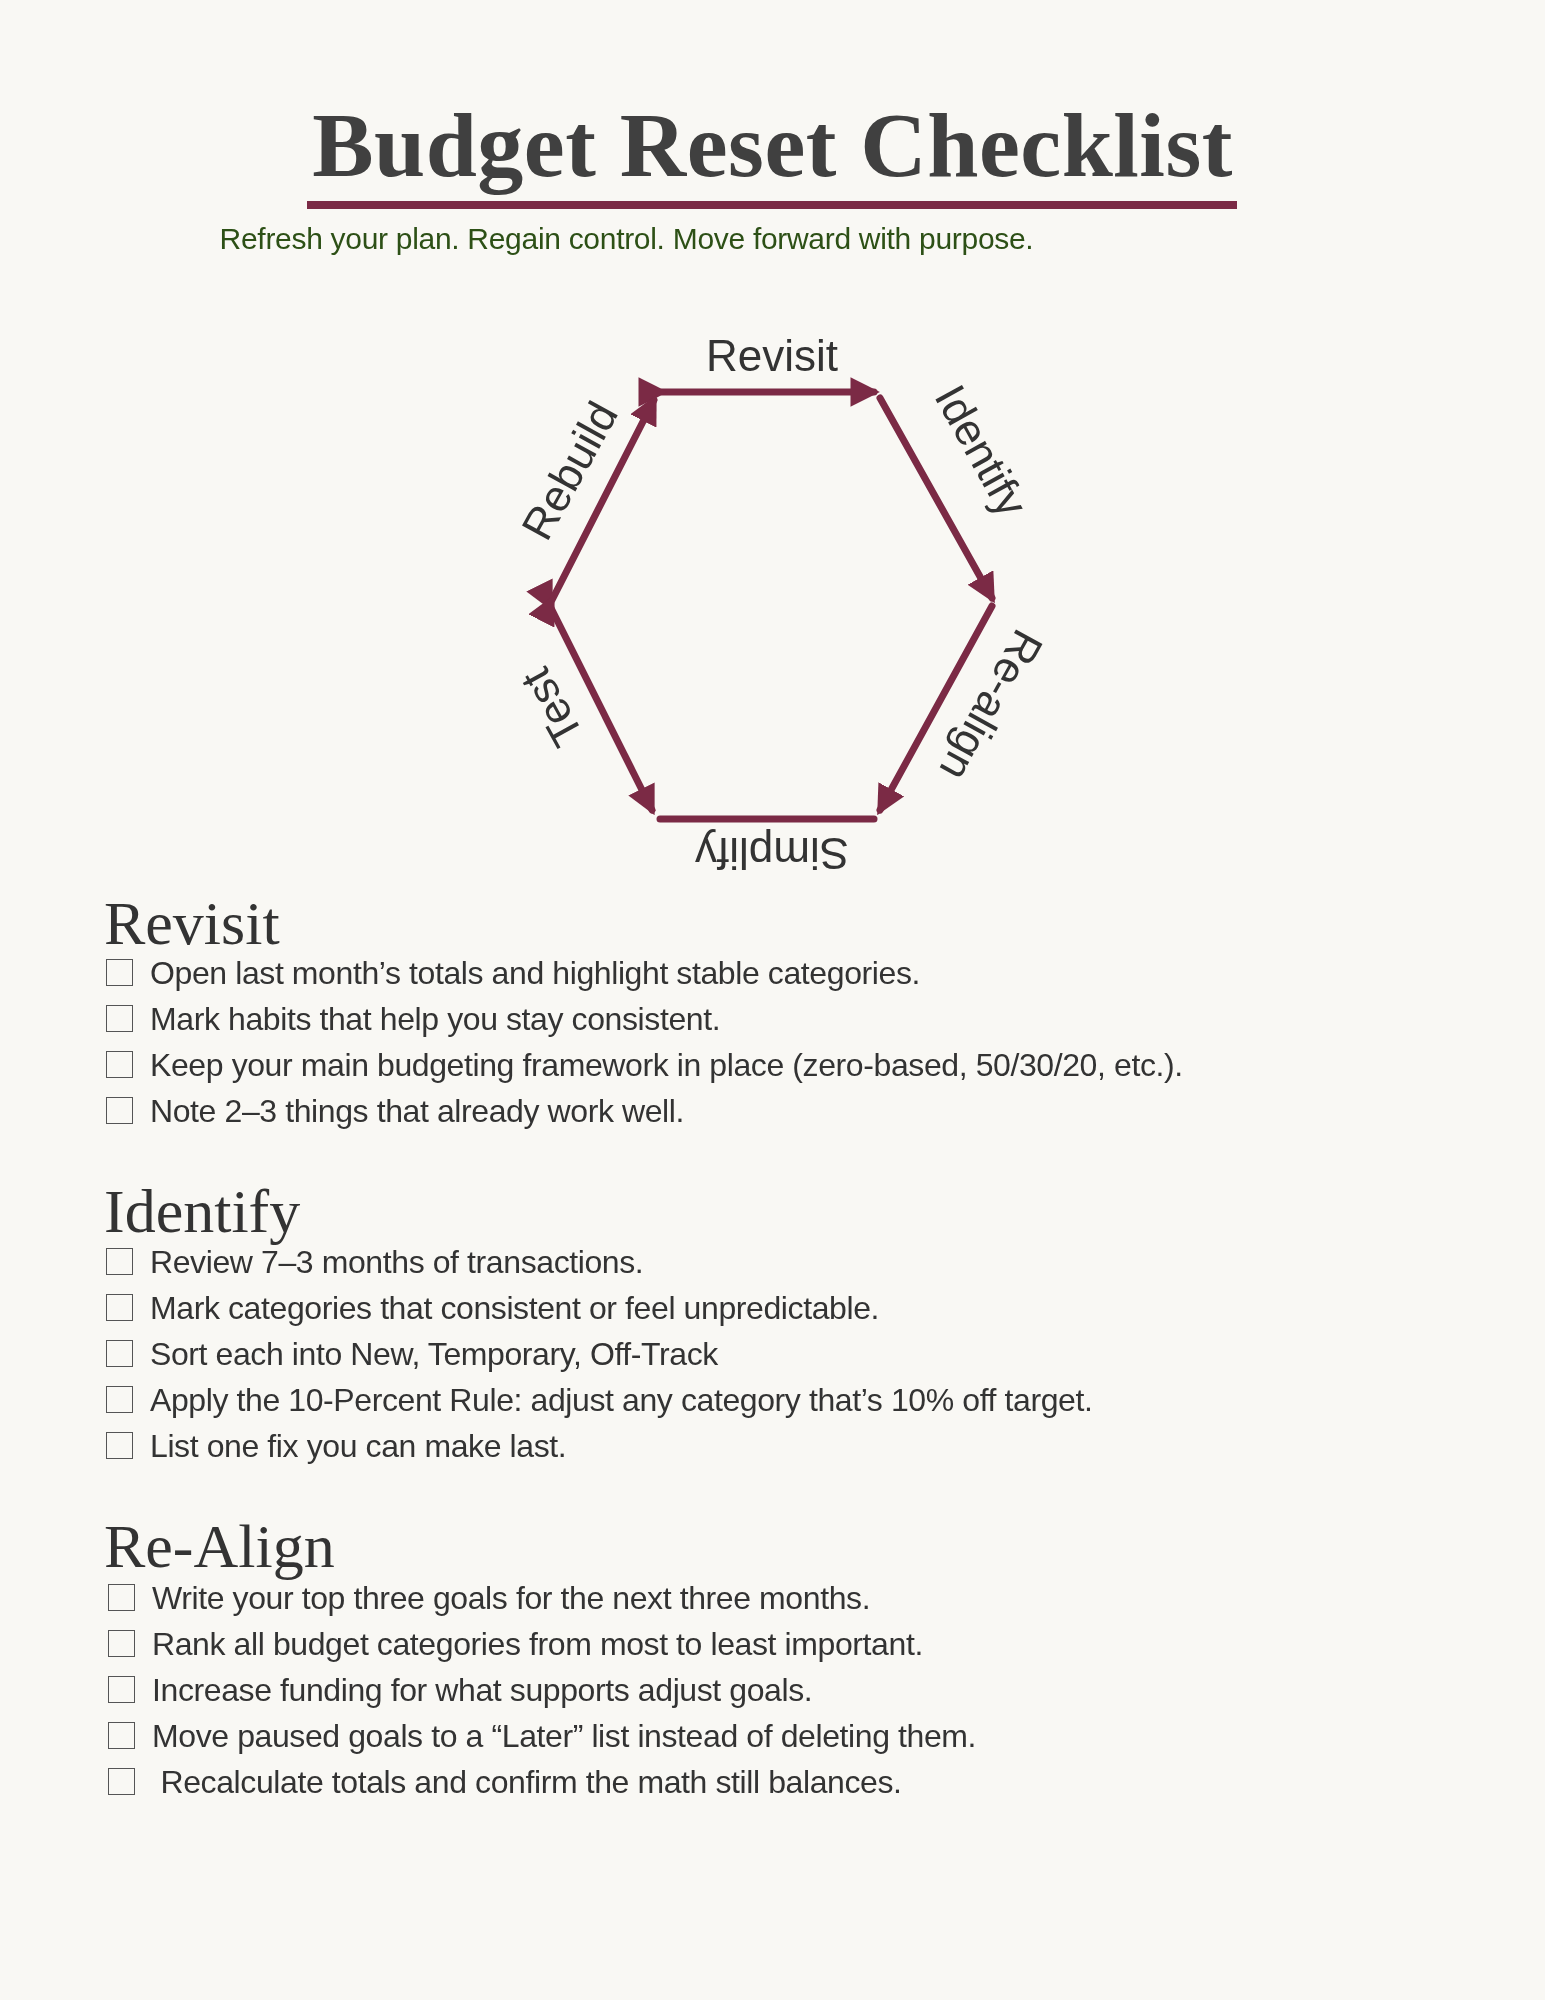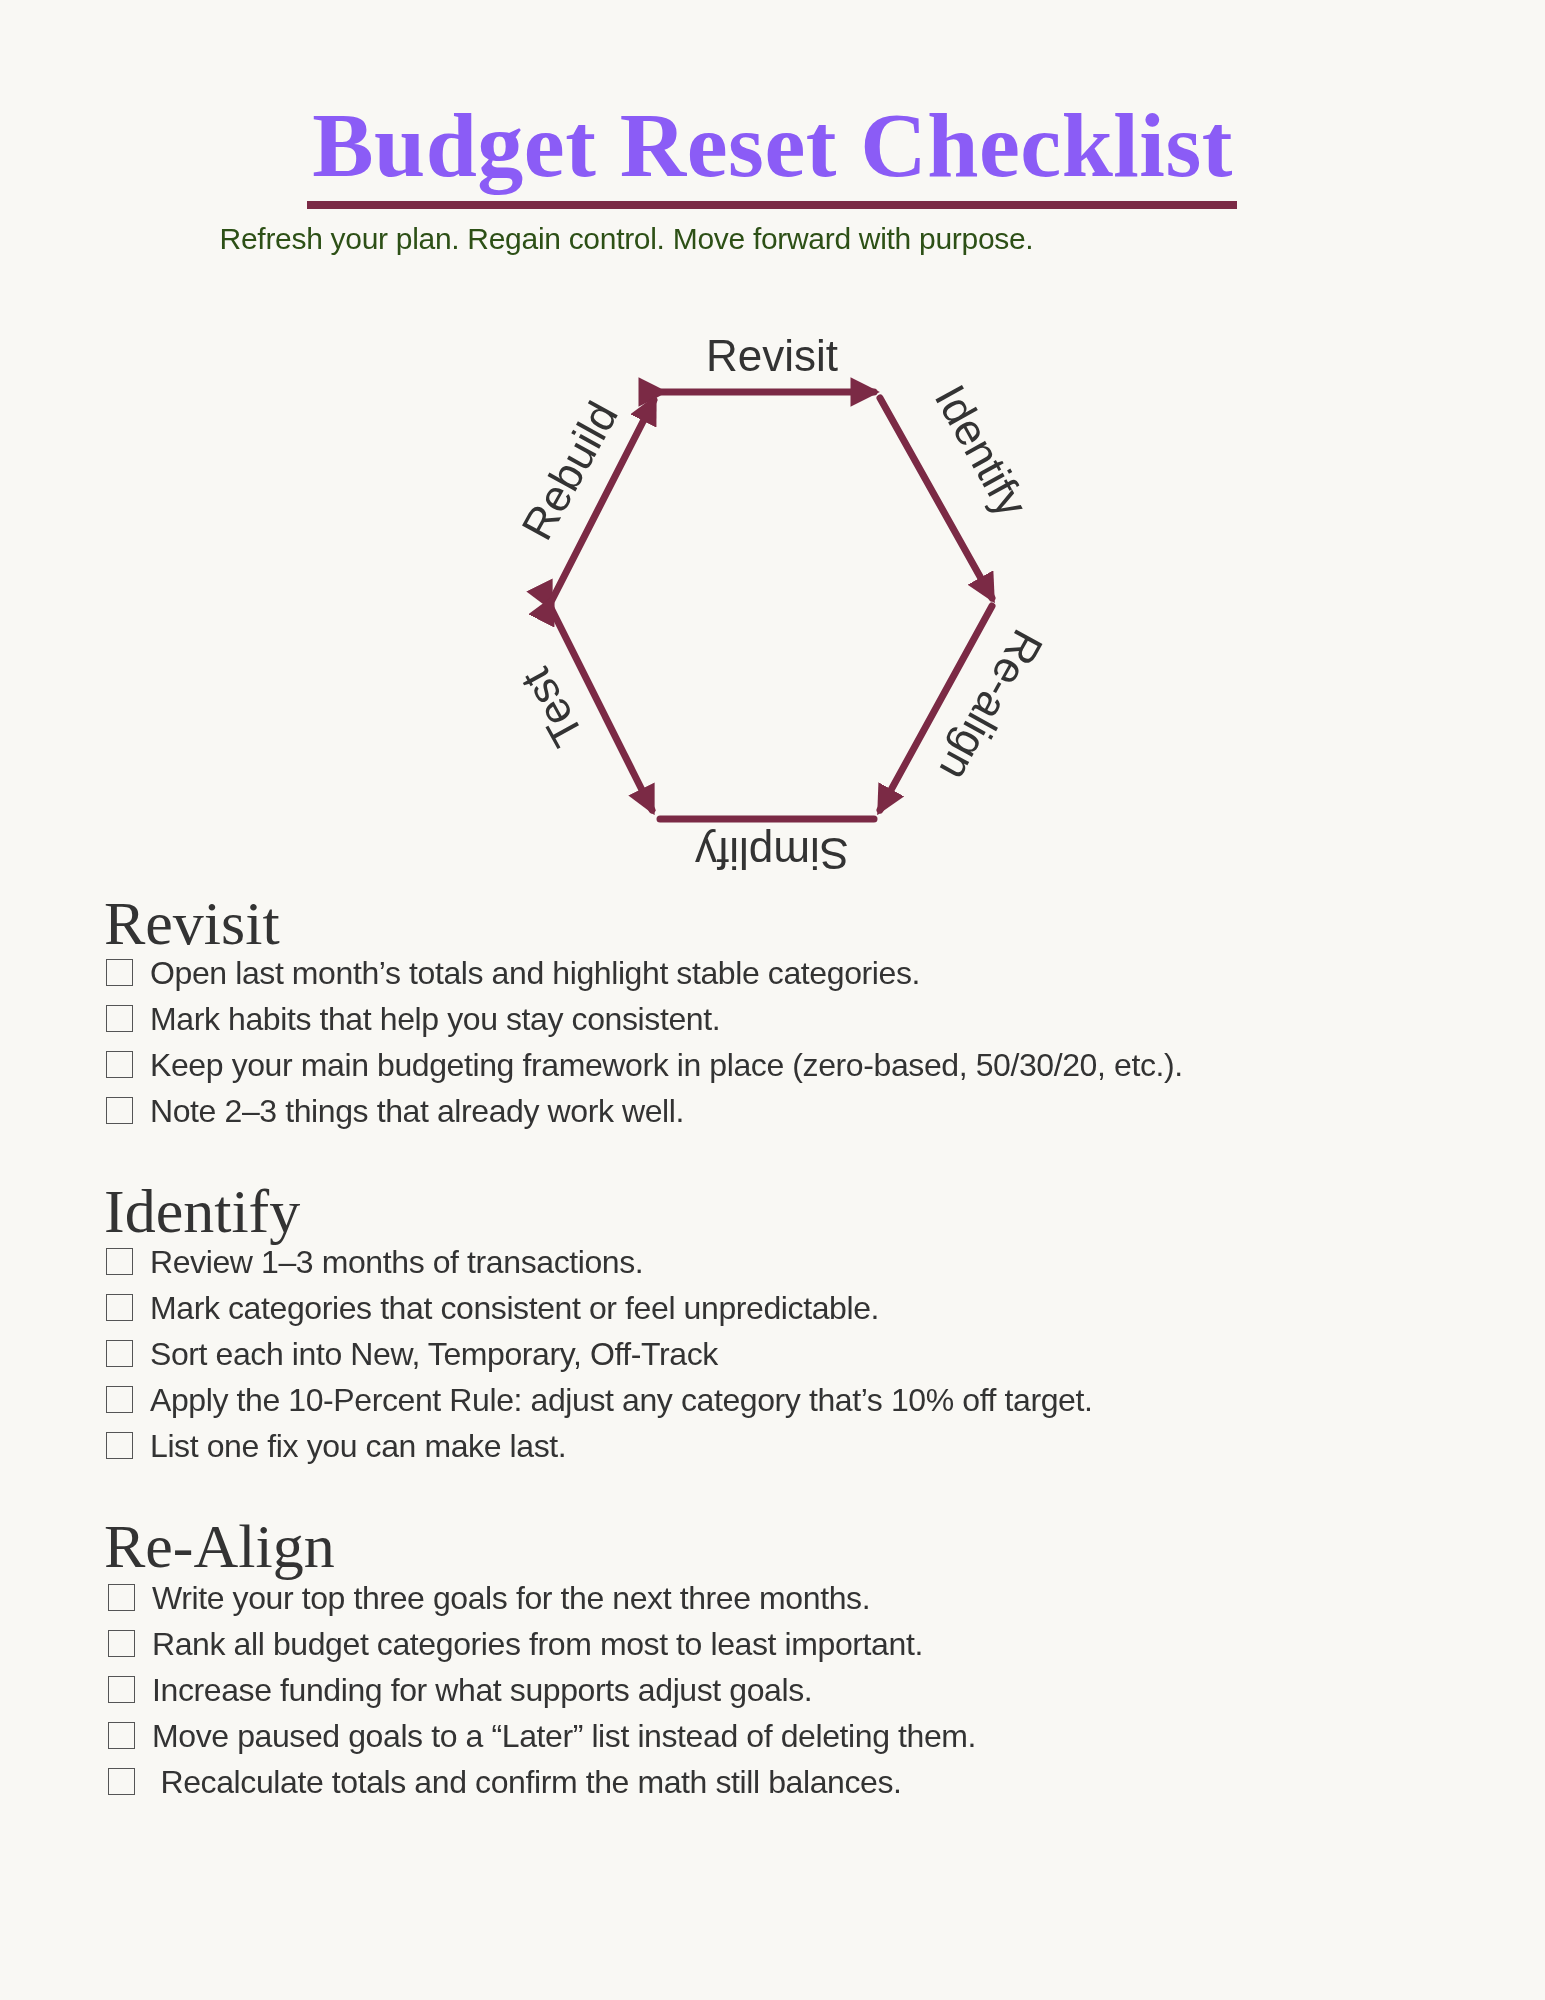--- a/index.html
+++ b/index.html
@@ -5,21 +5,21 @@
     html, body { margin: 0; padding: 0; }
     body {
       width: 1545px; height: 2000px; overflow: hidden;
       background: #F9F8F4; position: relative;
     }
     .title {
       position: absolute; left: 0; width: 1545px; top: 95px;
       text-align: center;
       font-family: "Liberation Serif", "DejaVu Serif", serif;
       font-weight: bold; font-size: 92px; line-height: 100px;
-      color: #8b5cf6; margin: 0; letter-spacing: 0.5px;
+      color: #404040; margin: 0; letter-spacing: 0.5px;
     }
     .title-rule {
       position: absolute; left: 307px; width: 930px; top: 201px; height: 8px;
       background: #7B2A45;
     }
     .subtitle {
       position: absolute; left: 0; width: 1253px; top: 219px;
       text-align: center;
       font-family: "Liberation Sans", "DejaVu Sans", sans-serif;
       font-size: 30px; line-height: 40px; color: #2D5016;
@@ -88,21 +88,21 @@
 <h2 class="section-heading" style="top:888px;">Revisit</h2>
 <ul class="items" style="top:950px;">
   <li class="item"><span class="checkbox"></span><span class="item-text">Open last month’s totals and highlight stable categories.</span></li>
   <li class="item"><span class="checkbox"></span><span class="item-text">Mark habits that help you stay consistent.</span></li>
   <li class="item"><span class="checkbox"></span><span class="item-text">Keep your main budgeting framework in place (zero-based, 50/30/20, etc.).</span></li>
   <li class="item"><span class="checkbox"></span><span class="item-text">Note 2–3 things that already work well.</span></li>
 </ul>
 
 <h2 class="section-heading" style="top:1176px;">Identify</h2>
 <ul class="items" style="top:1239px;">
-  <li class="item"><span class="checkbox"></span><span class="item-text">Review 1–3 months of transactions.</span></li>
+  <li class="item"><span class="checkbox"></span><span class="item-text">Review 7–3 months of transactions.</span></li>
   <li class="item"><span class="checkbox"></span><span class="item-text">Mark categories that consistent or feel unpredictable.</span></li>
   <li class="item"><span class="checkbox"></span><span class="item-text">Sort each into New, Temporary, Off-Track</span></li>
   <li class="item"><span class="checkbox"></span><span class="item-text">Apply the 10-Percent Rule: adjust any category that’s 10% off target.</span></li>
   <li class="item"><span class="checkbox"></span><span class="item-text">List one fix you can make last.</span></li>
 </ul>
 
 <h2 class="section-heading" style="top:1511px;">Re-Align</h2>
 <ul class="items" style="top:1575px; left:108px;">
   <li class="item"><span class="checkbox"></span><span class="item-text">Write your top three goals for the next three months.</span></li>
   <li class="item"><span class="checkbox"></span><span class="item-text">Rank all budget categories from most to least important.</span></li>

